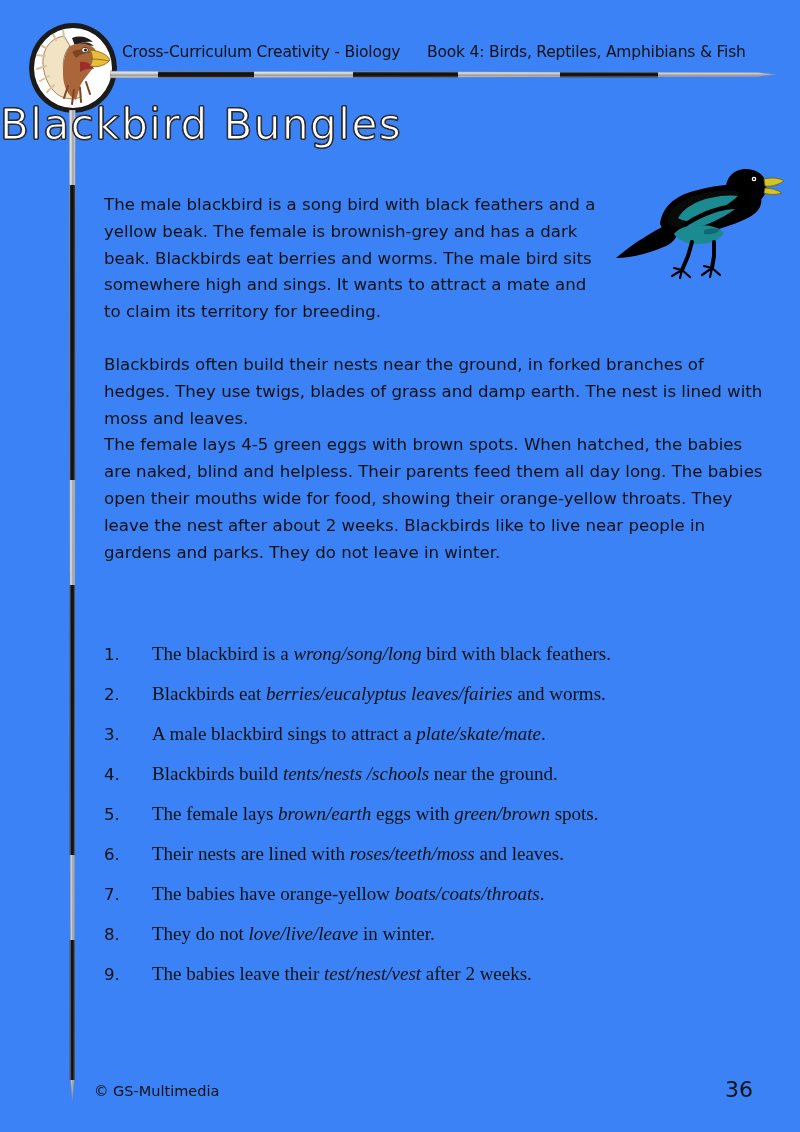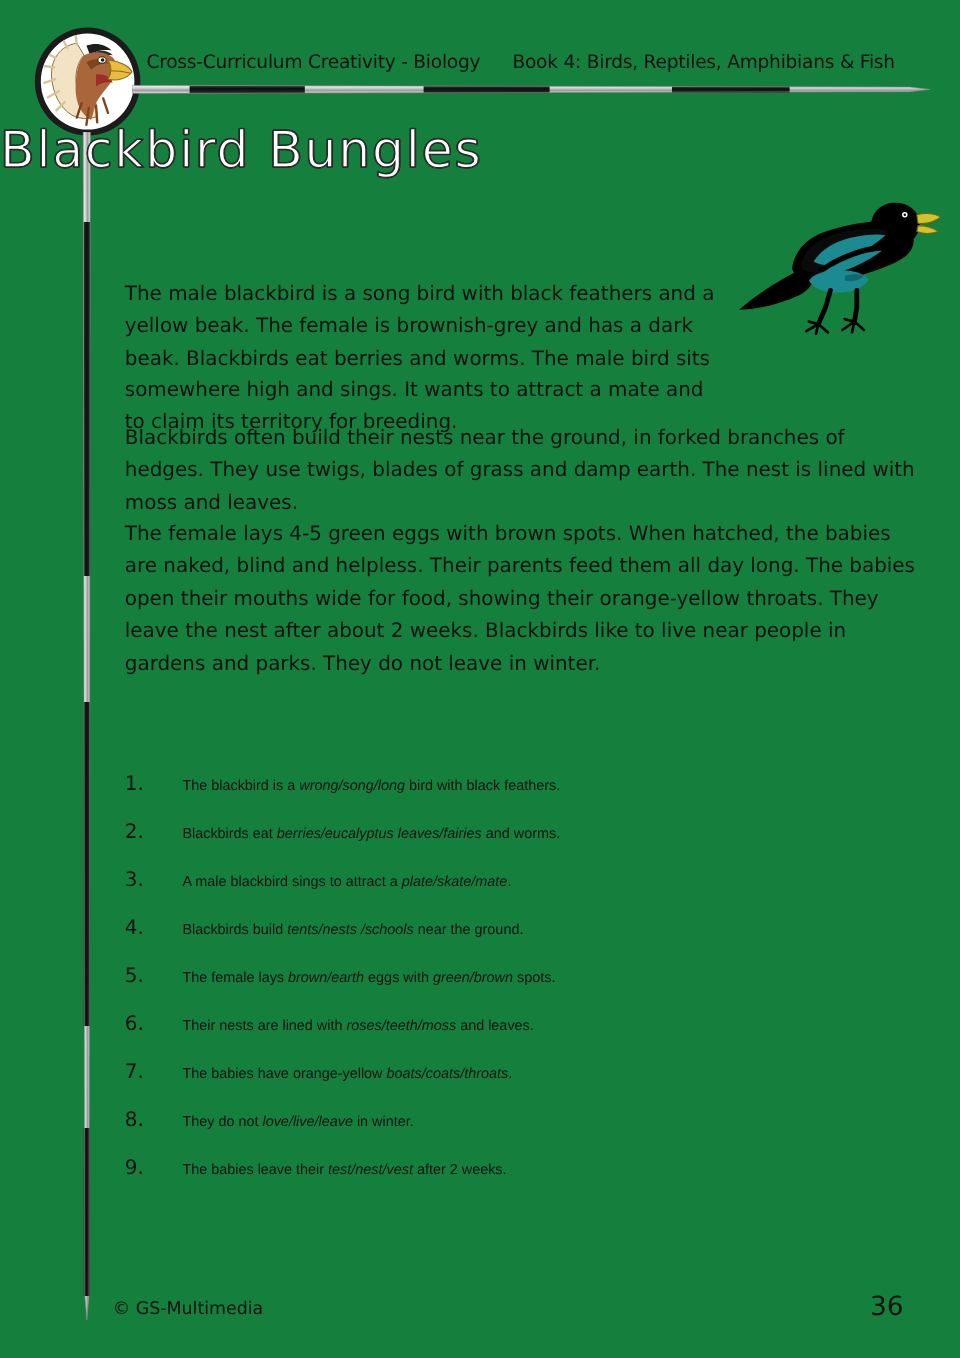--- a/index.html
+++ b/index.html
@@ -7,21 +7,21 @@
     padding: 0;
     background: #ffffff;
   }
   body {
     font-family: "DejaVu Sans", sans-serif;
   }
   #page {
     position: relative;
     width: 800px;
     height: 1132px;
-    background: #15803d;
+    background: #3b82f6;
     overflow: hidden;
   }
 
   
   .header-text {
     position: absolute;
     top: 43px;
     left: 122px;
     width: 650px;
     white-space: nowrap;
@@ -101,21 +101,20 @@
     line-height: 26.8px;
     color: #111111;
   }
   .para {
     position: absolute;
     left: 104px;
   }
   #para-intro {
     top: 192px;
     width: 500px;
-    margin-top: 40px;
   }
   #para-nest {
     top: 352px;
     width: 660px;
   }
   #para-instr {
     top: 586px;
     width: 660px;
   }
 
@@ -135,22 +134,22 @@
     height: 40px;
   }
   .item-num {
     flex: 0 0 48px;
     font-family: "DejaVu Sans", sans-serif;
     font-size: 16.6px;
     color: #111111;
   }
   .item-text {
     flex: 1 1 auto;
-    font-family: Liberation Sans, sans-serif;
-    font-size: 12px;
+    font-family: Liberation Serif, serif;
+    font-size: 19px;
     color: #111111;
   }
   .item-text i {
     font-style: italic;
   }
 
   
   .footer-copy {
     position: absolute;
     left: 94px;

